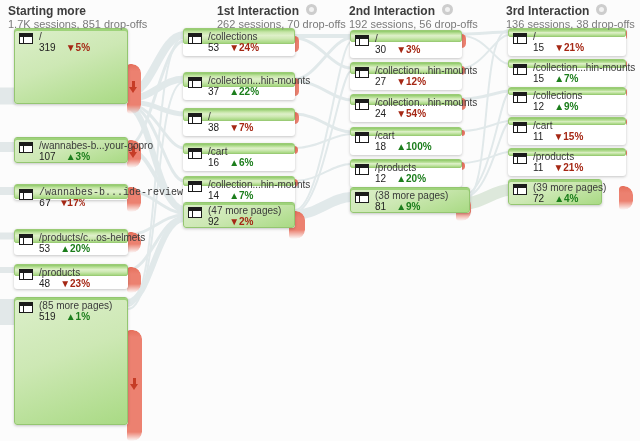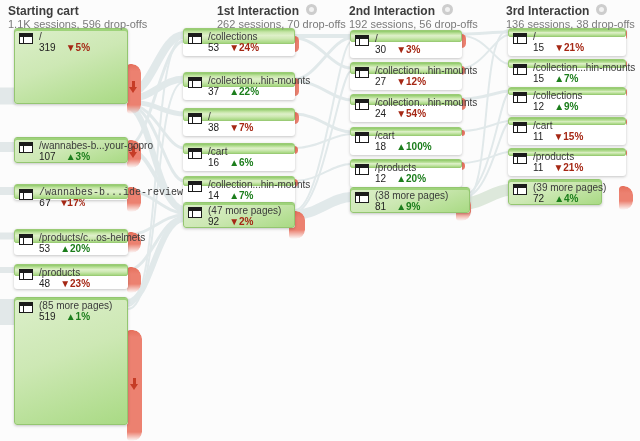--- a/index.html
+++ b/index.html
@@ -97,22 +97,22 @@
     <path d="M462,131 C484,131 498,121 509,121" stroke-width="2"></path>
     <path d="M462,163 C484,163 498,152 509,152" stroke-width="2"></path>
     <path d="M462,196 C490,196 500,93 509,93" stroke-width="2"></path>
     <path d="M462,198 C490,198 500,123 509,123" stroke-width="2"></path>
     <path d="M462,202 C494,202 478,30 509,30" stroke-width="2"></path>
   </g>
   <path d="M462,204 C482,204 494,190 509,190" stroke="#dde8db" fill="none" stroke-width="12"></path>
 </svg>
 
 <div class="colhead" style="left:8px;">
-  <div class="t">Starting cart</div>
-  <div class="s">1.1K sessions, 596 drop-offs</div>
+  <div class="t">Starting more</div>
+  <div class="s">1.7K sessions, 851 drop-offs</div>
 </div>
 <div class="colhead" style="left:181px;margin-left:36px;">
   <div class="t"><span>1st Interaction</span><span class="step-icon"></span></div>
   <div class="s">262 sessions, 70 drop-offs</div>
 </div>
 <div class="colhead" style="left:349px;">
   <div class="t"><span>2nd Interaction</span><span class="step-icon"></span></div>
   <div class="s">192 sessions, 56 drop-offs</div>
 </div>
 <div class="colhead" style="left:506px;">

